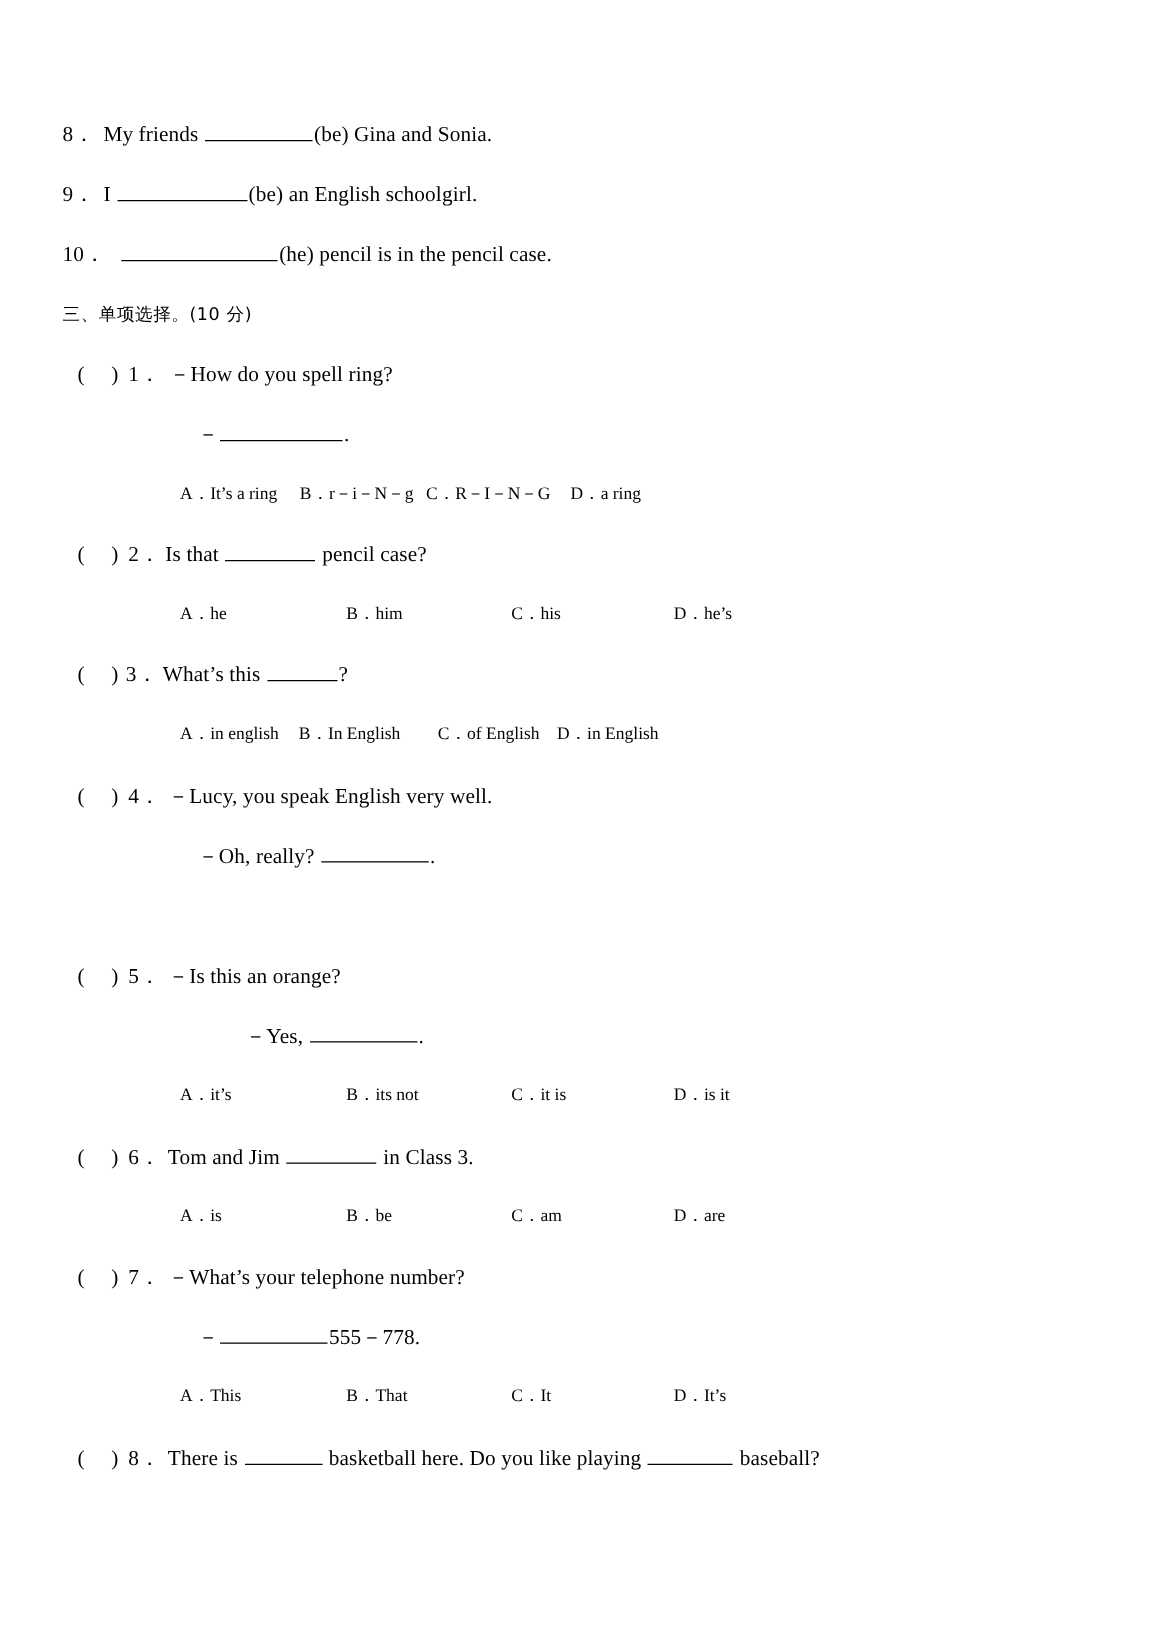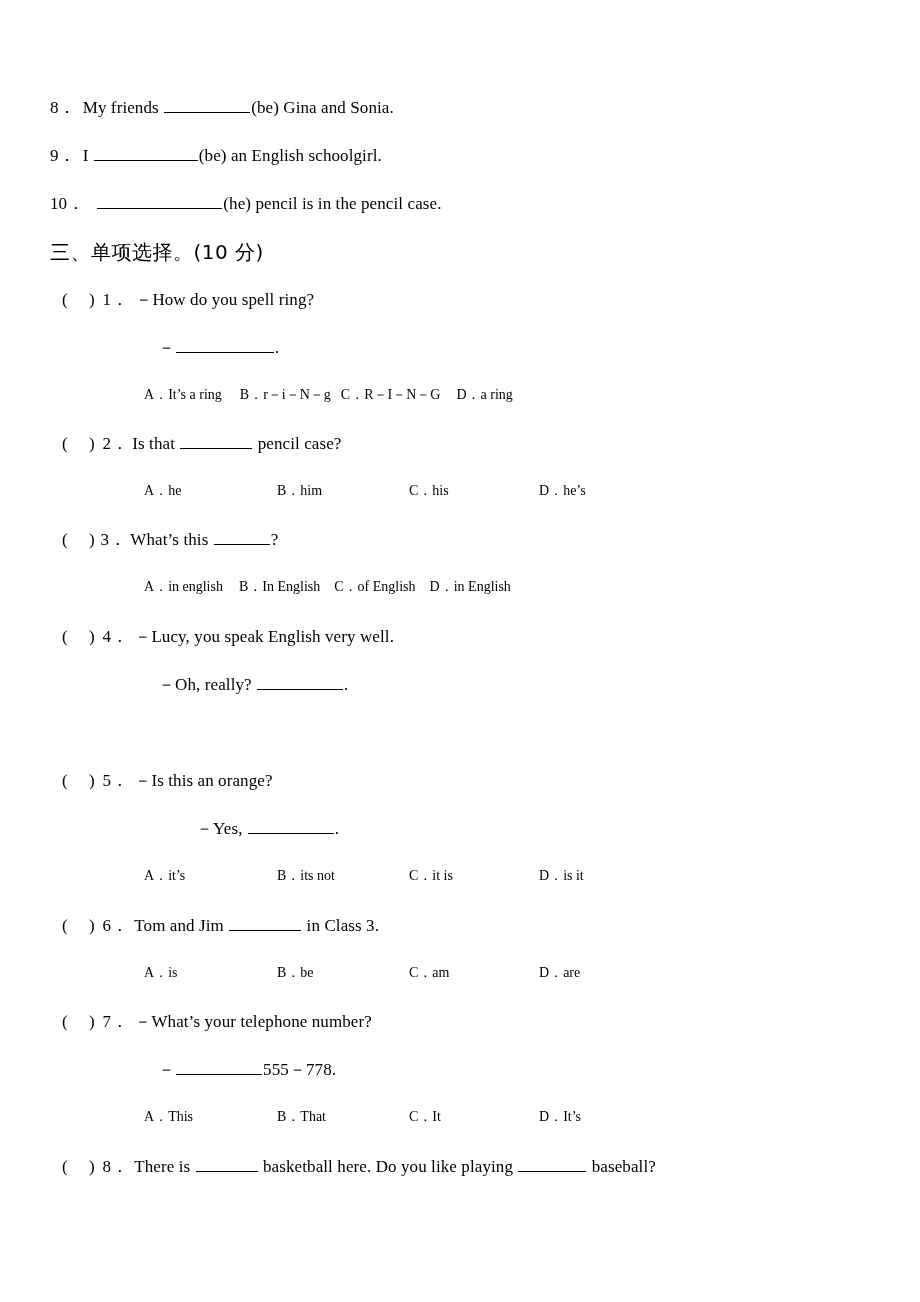--- a/index.html
+++ b/index.html
@@ -26,21 +26,21 @@
     position: absolute;
     white-space: nowrap;
     font-size: 17px;
     line-height: 20px;
     letter-spacing: 0.1px;
   }
   .fill-item {
     font-size: 17px;
   }
   .cn-head {
-    font-size: 20px;
+    font-size: 14px;
     font-family: "DejaVu Sans", "Liberation Sans", sans-serif;
     letter-spacing: 0.5px;
   }
   .blank {
     display: inline-block;
     border-bottom: 1px solid #000;
     height: 14px;
     vertical-align: baseline;
     margin: 0 1px;
   }
@@ -106,21 +106,21 @@
     <span class="paren">(&nbsp;&nbsp;&nbsp;&nbsp;&nbsp;)</span><span style="display:inline-block;width:8px;"></span><span>2．</span><span style="display:inline-block;width:4px;"></span><span>Is that </span><span class="blank b-med"></span><span> pencil case?</span>
   </div>
   <div class="optrow" style="left:144px; top:482px;">
     <span class="opt opt-col1"><span>A．</span><span>he</span></span><span class="opt opt-col2"><span>B．</span><span>him</span></span><span class="opt opt-col3"><span>C．</span><span>his</span></span><span class="opt"><span>D．</span><span>he’s</span></span>
   </div>
 
   <div class="line" style="left:62px; top:530px;">
     <span class="paren">(&nbsp;&nbsp;&nbsp;&nbsp;&nbsp;)</span><span style="display:inline-block;width:6px;"></span><span>3．</span><span style="display:inline-block;width:4px;"></span><span>What’s this </span><span class="blank b-short"></span><span>?</span>
   </div>
   <div class="optrow optflow" style="left:144px; top:578px;">
-    <span class="opt" style="margin-right:16px;"><span>A．</span><span>in english</span></span><span class="opt" style="margin-right:14px;"><span>B．</span><span>In English</span></span><span class="opt" style="margin-right:14px;"><span>C．</span><span>of English</span></span><span class="opt"><span>D．</span><span>in English</span></span>
+    <span class="opt" style="margin-right:16px;"><span>A．</span><span>in english</span></span><span class="opt" style="margin-right:30px;"><span>B．</span><span>In English</span></span><span class="opt" style="margin-right:14px;"><span>C．</span><span>of English</span></span><span class="opt"><span>D．</span><span>in English</span></span>
   </div>
 
   <div class="line" style="left:62px; top:627px;">
     <span class="paren">(&nbsp;&nbsp;&nbsp;&nbsp;&nbsp;)</span><span style="display:inline-block;width:8px;"></span><span>4．</span><span style="display:inline-block;width:6px;"></span><span>－Lucy, you speak English very well.</span>
   </div>
   <div class="line" style="left:158px; top:675px;">
     <span>－Oh, really? </span><span class="blank b-long"></span><span>.</span>
   </div>
 
   <div class="line" style="left:62px; top:771px;">

